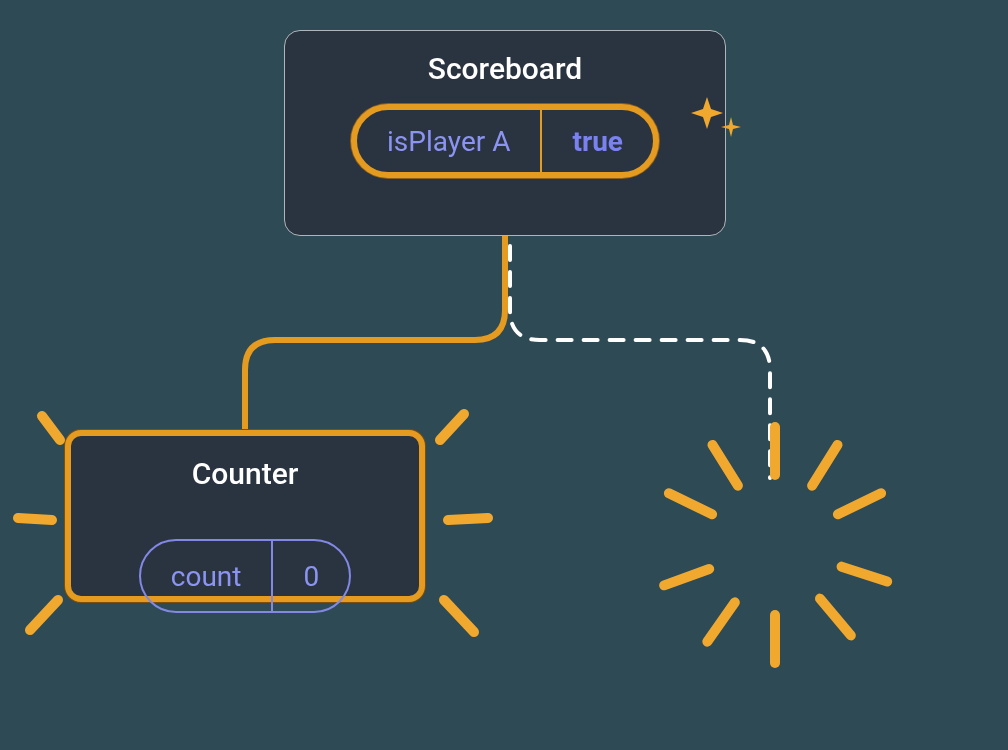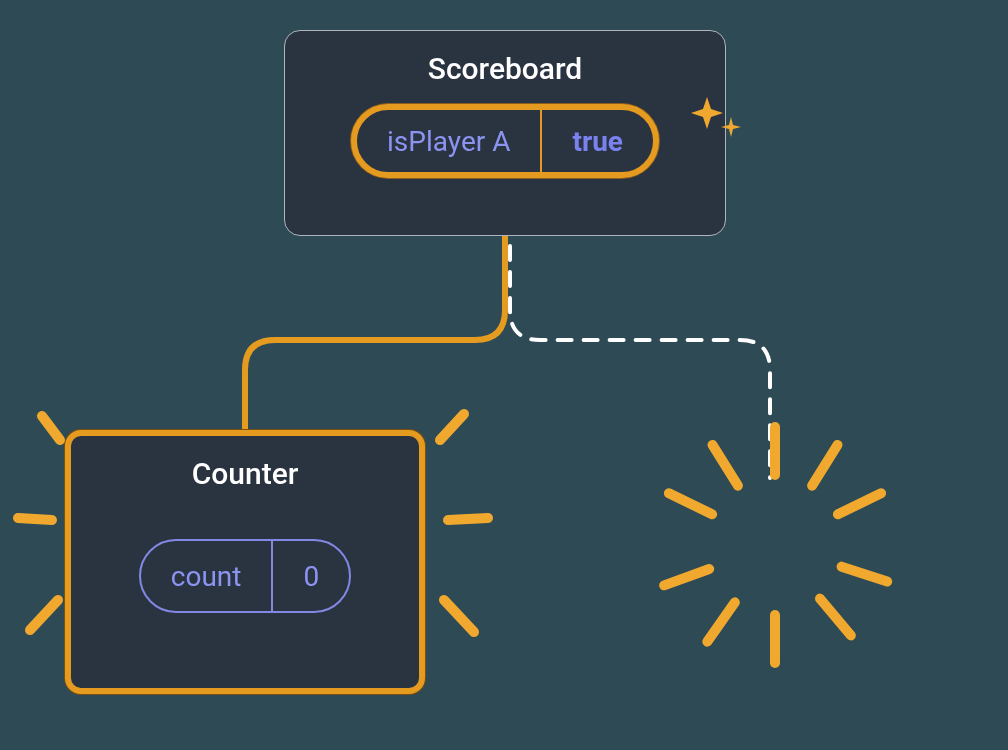--- a/index.html
+++ b/index.html
@@ -22,21 +22,21 @@
     top: 14px;
     width: 442px;
     height: 206px;
     border: 1px solid #b0b5bc;
     margin-top: 16px;
   }
   .counter {
     left: 65px;
     top: 430px;
     width: 360px;
-    height: 264px;
+    height: 172px;
     border: 6px solid #e49b1f;
     box-shadow: 0 0 0 1px #7a4f0f;
   }
   .node-title {
     color: #ffffff;
     font-size: 30px;
     font-weight: 500;
     text-align: center;
     margin-bottom: 18px;
   }

